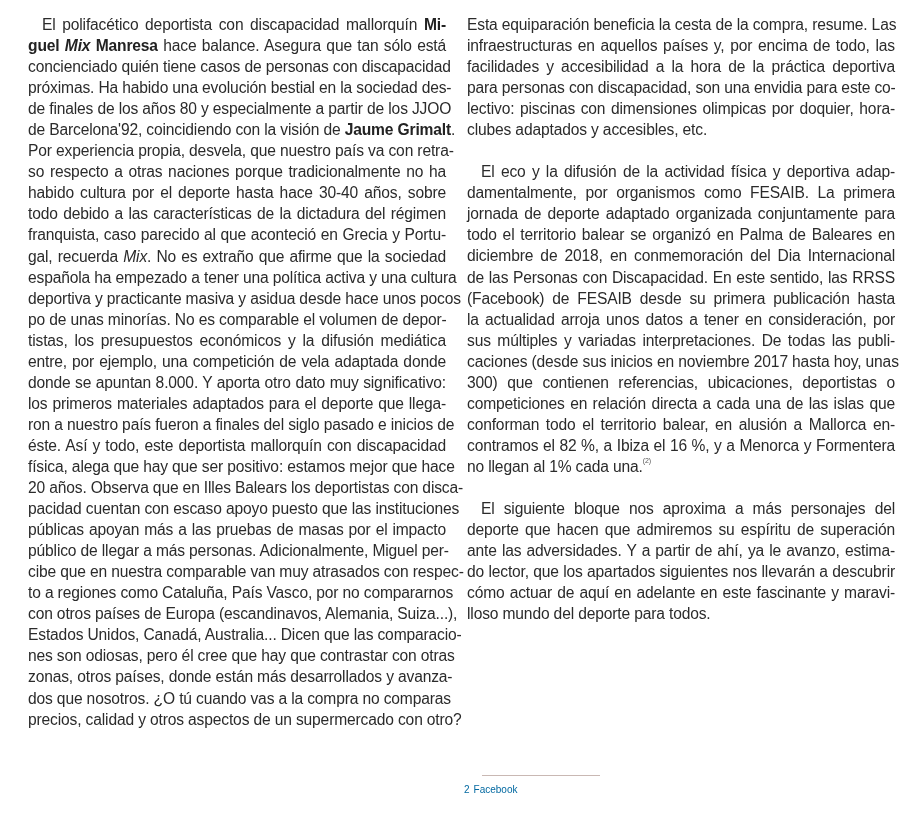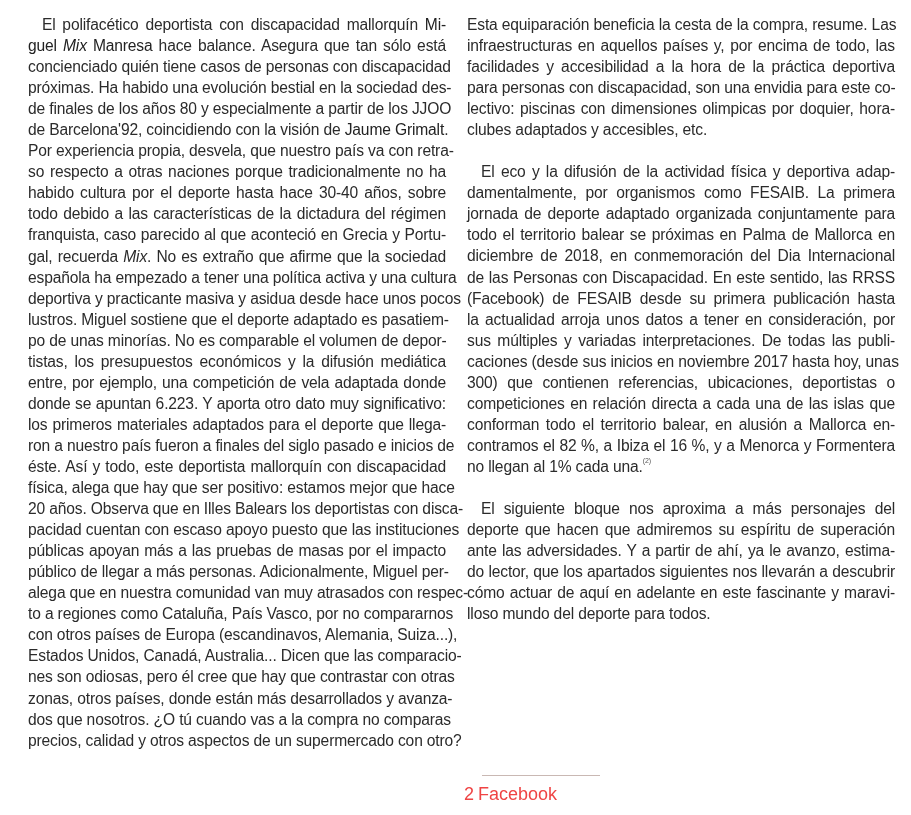--- a/index.html
+++ b/index.html
@@ -41,21 +41,21 @@
   .line.last {
     text-align-last: left;
   }
   .line.indent {
     padding-left: 14px;
   }
   .para-gap {
     height: 21px;
   }
   .bold {
-    font-weight: normal;
+    font-weight: bold;
     color: #222;
   }
   .ital {
     font-style: italic;
   }
   sup.fnref {
     font-size: 7px;
     vertical-align: 9px;
     line-height: 0;
     color: #555;
@@ -65,22 +65,22 @@
     left: 482px;
     top: 775px;
     width: 118px;
     height: 1px;
     background: #c9b8b3;
   }
   .footnote {
     position: absolute;
     left: 464px;
     top: 784px;
-    font-size: 18px;
-    color: #ef4444;
+    font-size: 10px;
+    color: #0369a1;
   }
   .footnote .num {
     margin-right: 4px;
   }
 </style>
 </head>
 <body>
 
 <div class="column col-left">
   <div>
@@ -91,34 +91,33 @@
       <span class="line"><span>de finales de los años 80 y especialmente a partir de los JJOO</span></span>
       <span class="line"><span>de Barcelona'92, coincidiendo con la visión de </span><span class="bold">Jaume Grimalt</span><span>.</span></span>
       <span class="line"><span>Por experiencia propia, desvela, que nuestro país va con retra-</span></span>
       <span class="line"><span>so respecto a otras naciones porque tradicionalmente no ha</span></span>
       <span class="line"><span>habido cultura por el deporte hasta hace 30-40 años, sobre</span></span>
       <span class="line"><span>todo debido a las características de la dictadura del régimen</span></span>
       <span class="line"><span>franquista, caso parecido al que aconteció en Grecia y Portu-</span></span>
       <span class="line"><span>gal, recuerda </span><span class="ital">Mix</span><span>. No es extraño que afirme que la sociedad</span></span>
       <span class="line"><span>española ha empezado a tener una política activa y una cultura</span></span>
       <span class="line"><span>deportiva y practicante masiva y asidua desde hace unos pocos</span></span>
-      <span class="line"><span>lustros. Miguel sostiene que el deporte adaptado es pasatiem-</span></span>
       <span class="line"><span>po de unas minorías. No es comparable el volumen de depor-</span></span>
       <span class="line"><span>tistas, los presupuestos económicos y la difusión mediática</span></span>
       <span class="line"><span>entre, por ejemplo, una competición de vela adaptada donde</span></span>
-      <span class="line"><span>donde se apuntan 6.223. Y aporta otro dato muy significativo:</span></span>
+      <span class="line"><span>donde se apuntan 8.000. Y aporta otro dato muy significativo:</span></span>
       <span class="line"><span>los primeros materiales adaptados para el deporte que llega-</span></span>
       <span class="line"><span>ron a nuestro país fueron a finales del siglo pasado e inicios de</span></span>
       <span class="line"><span>éste. Así y todo, este deportista mallorquín con discapacidad</span></span>
       <span class="line"><span>física, alega que hay que ser positivo: estamos mejor que hace</span></span>
       <span class="line"><span>20 años. Observa que en Illes Balears los deportistas con disca-</span></span>
       <span class="line"><span>pacidad cuentan con escaso apoyo puesto que las instituciones</span></span>
       <span class="line"><span>públicas apoyan más a las pruebas de masas por el impacto</span></span>
       <span class="line"><span>público de llegar a más personas. Adicionalmente, Miguel per-</span></span>
-      <span class="line"><span>alega que en nuestra comunidad van muy atrasados con respec-</span></span>
+      <span class="line"><span>cibe que en nuestra comparable van muy atrasados con respec-</span></span>
       <span class="line"><span>to a regiones como Cataluña, País Vasco, por no compararnos</span></span>
       <span class="line"><span>con otros países de Europa (escandinavos, Alemania, Suiza...),</span></span>
       <span class="line"><span>Estados Unidos, Canadá, Australia... Dicen que las comparacio-</span></span>
       <span class="line"><span>nes son odiosas, pero él cree que hay que contrastar con otras</span></span>
       <span class="line"><span>zonas, otros países, donde están más desarrollados y avanza-</span></span>
       <span class="line"><span>dos que nosotros. ¿O tú cuando vas a la compra no comparas</span></span>
       <span class="line last"><span>precios, calidad y otros aspectos de un supermercado con otro?</span></span>
     </div>
 </div>
 
@@ -129,21 +128,21 @@
       <span class="line"><span>facilidades y accesibilidad a la hora de la práctica deportiva</span></span>
       <span class="line"><span>para personas con discapacidad, son una envidia para este co-</span></span>
       <span class="line"><span>lectivo: piscinas con dimensiones olimpicas por doquier, hora-</span></span>
       <span class="line last"><span>clubes adaptados y accesibles, etc.</span></span>
     </div>
   <div class="para-gap"></div>
   <div>
       <span class="line indent"><span>El eco y la difusión de la actividad física y deportiva adap-</span></span>
       <span class="line"><span>damentalmente, por organismos como FESAIB. La primera</span></span>
       <span class="line"><span>jornada de deporte adaptado organizada conjuntamente para</span></span>
-      <span class="line"><span>todo el territorio balear se próximas en Palma de Mallorca en</span></span>
+      <span class="line"><span>todo el territorio balear se organizó en Palma de Baleares en</span></span>
       <span class="line"><span>diciembre de 2018, en conmemoración del Dia Internacional</span></span>
       <span class="line"><span>de las Personas con Discapacidad. En este sentido, las RRSS</span></span>
       <span class="line"><span>(Facebook) de FESAIB desde su primera publicación hasta</span></span>
       <span class="line"><span>la actualidad arroja unos datos a tener en consideración, por</span></span>
       <span class="line"><span>sus múltiples y variadas interpretaciones. De todas las publi-</span></span>
       <span class="line"><span>caciones (desde sus inicios en noviembre 2017 hasta hoy, unas</span></span>
       <span class="line"><span>300) que contienen referencias, ubicaciones, deportistas o</span></span>
       <span class="line"><span>competiciones en relación directa a cada una de las islas que</span></span>
       <span class="line"><span>conforman todo el territorio balear, en alusión a Mallorca en-</span></span>
       <span class="line"><span>contramos el 82 %, a Ibiza el 16 %, y a Menorca y Formentera</span></span>

